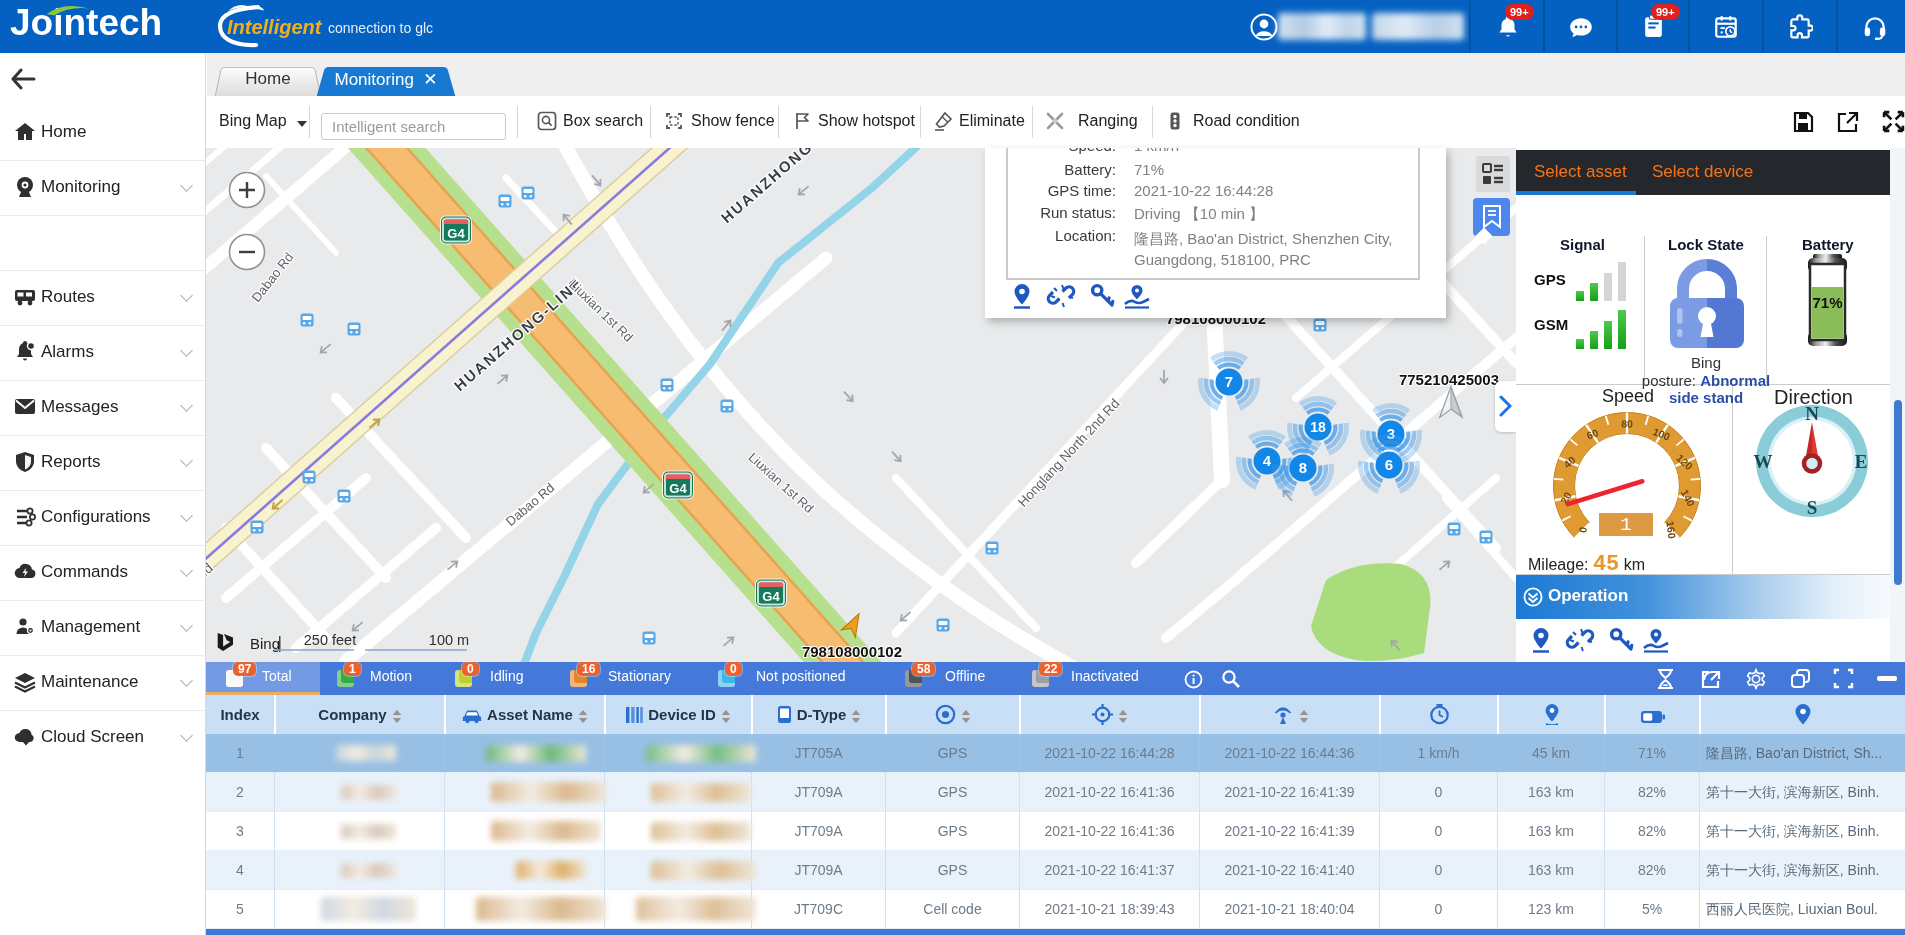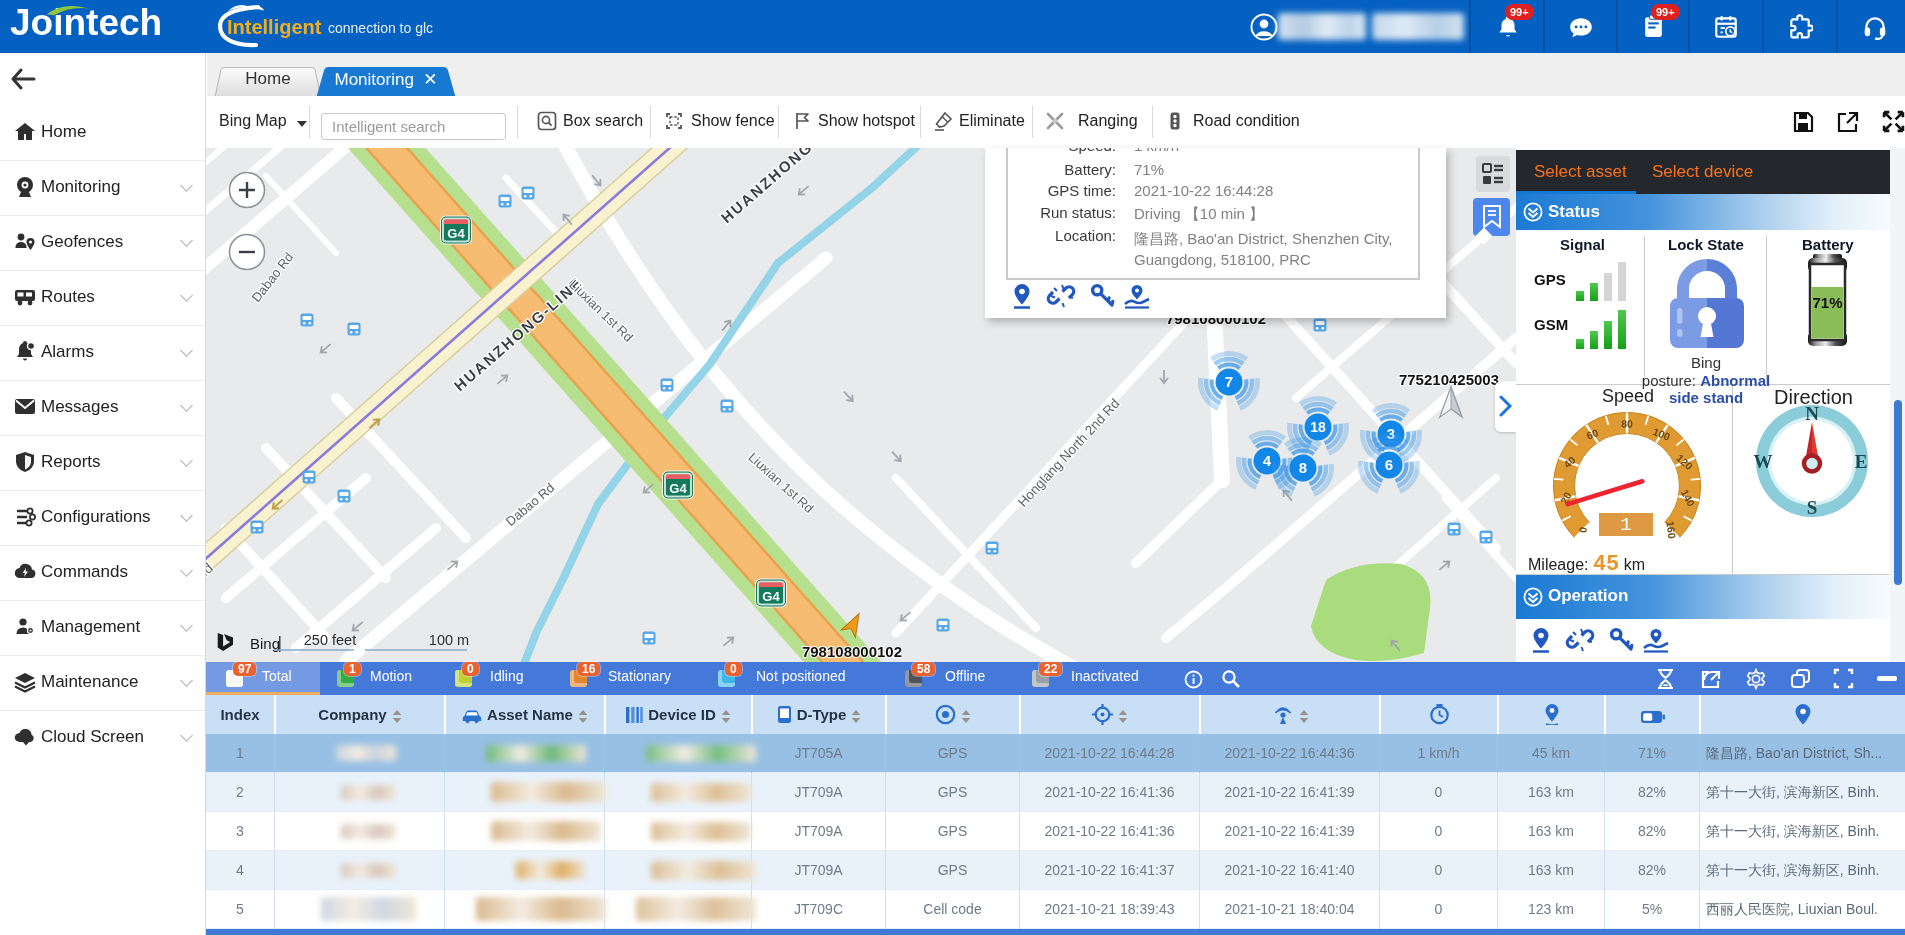--- a/index.html
+++ b/index.html
@@ -2,21 +2,21 @@
 <html><head>
 <meta charset="utf-8">
 <style>
 * { margin:0; padding:0; box-sizing:border-box; }
 html,body { width:1905px; height:935px; overflow:hidden; font-family:"Liberation Sans", sans-serif; background:#fff; }
 .abs { position:absolute; }
 
 #header { position:absolute; left:0; top:0; width:1905px; height:53px; background:#0561c1; }
 #logo { position:absolute; left:10px; top:2px; color:#fff; font-size:37px; font-weight:bold; letter-spacing:0px; }
 #intblk { position:absolute; left:218px; top:3px; width:240px; height:48px; }
-#intword { position:absolute; left:9px; top:13px; color:#f2ae1c; font-size:20px; font-weight:bold; }
+#intword { position:absolute; left:9px; top:13px; color:#f2ae1c; font-size:20px; font-weight:bold; font-style:italic; }
 #connword { position:absolute; left:110px; top:17px; color:#e8eef5; font-size:14px; white-space:nowrap; }
 
 .hsep { position:absolute; top:0; width:2px; height:53px; background:#0452a6; }
 .badge99 { position:absolute; background:#e01f1f; color:#fff; font-size:11px; font-weight:bold; border-radius:9px; padding:2px 5px; }
 
 #sidebar { position:absolute; left:0; top:53px; width:206px; height:882px; background:#fff; border-right:1px solid #d9d9d9; }
 .mitem { position:absolute; left:0; width:205px; height:55px; }
 .mlabel { position:absolute; left:41px; top:17px; font-size:17px; color:#222; }
 .mchev { position:absolute; right:14px; top:21px; width:9px; height:9px; border-right:1.6px solid #aaa; border-bottom:1.6px solid #aaa; transform:rotate(45deg); }
 .micon { position:absolute; left:13px; top:15px; width:24px; height:24px; }
@@ -158,30 +158,20 @@
     <div class="mlabel">Home</div>
   </div>
   <div class="mitem" style="top:107px;">
     <svg class="micon" viewBox="0 0 24 24">
         <circle cx="12" cy="10" r="8" fill="#2f2f2f"></circle>
         <circle cx="12" cy="10" r="3.4" fill="#fff"></circle>
         <circle cx="12" cy="10" r="1.6" fill="#2f2f2f"></circle>
         <path d="M8 17 l-2 5 h12 l-2 -5 z" fill="#2f2f2f"></path>
       </svg>
     <div class="mlabel">Monitoring</div>
-      <div class="mchev"></div>
-  </div>
-  <div class="mitem" style="top:162px;">
-    <svg class="micon" viewBox="0 0 24 24">
-        <circle cx="8" cy="7" r="3.4" fill="#2f2f2f"></circle>
-        <path d="M2.5 17 a5.5 5 0 0 1 11 0 v1 h-11 z" fill="#2f2f2f"></path>
-        <path d="M17.5 8 a4 4 0 0 1 4 4 c0 2.8 -4 8 -4 8 s-4 -5.2 -4 -8 a4 4 0 0 1 4 -4 z" fill="#2f2f2f"></path>
-        <circle cx="17.5" cy="12" r="1.6" fill="#fff"></circle>
-      </svg>
-    <div class="mlabel">Geofences</div>
       <div class="mchev"></div>
   </div>
   <div class="mitem" style="top:217px;">
     <svg class="micon" viewBox="0 0 24 24">
         <rect x="2" y="5" width="20" height="11" rx="2" fill="#2f2f2f"></rect>
         <rect x="4.5" y="7.5" width="6" height="4" fill="#fff"></rect>
         <rect x="13" y="7.5" width="6" height="4" fill="#fff"></rect>
         <circle cx="7" cy="18" r="2.4" fill="#2f2f2f"></circle>
         <circle cx="17" cy="18" r="2.4" fill="#2f2f2f"></circle>
       </svg>
@@ -735,27 +725,20 @@
       </g>
     </g>
   </svg>
 </div>
 <div id="rpanel">
   <div id="seltabs">
     <div class="abs" style="left:18px;top:12px;font-size:17px;">Select asset</div>
     <div class="abs" style="left:136px;top:12px;font-size:17px;">Select device</div>
   </div>
   <div id="selund"></div>
-  <div class="secbar" style="top:46px;">
-    <svg class="abs" style="left:7px;top:8px;" width="20" height="20" viewBox="0 0 20 20">
-        <circle cx="10" cy="10" r="8.6" fill="none" stroke="#fff" stroke-width="1.8"></circle>
-        <path d="M5.5 6.5 L10 10.5 L14.5 6.5 M5.5 11 L10 15 L14.5 11" fill="none" stroke="#fff" stroke-width="1.8"></path>
-      </svg>
-    <div class="abs" style="left:32px;top:8px;">Status</div>
-  </div>
   <div class="colhdr" style="left:44px;">Signal</div>
   <div class="colhdr" style="left:152px;">Lock State</div>
   <div class="colhdr" style="left:286px;">Battery</div>
   <div class="abs" style="left:128px;top:88px;width:1px;height:148px;background:#ccc;"></div>
   <div class="abs" style="left:250px;top:88px;width:1px;height:148px;background:#ccc;"></div>
   <div class="abs" style="left:0;top:236px;width:374px;height:1px;background:#ccc;"></div>
   <div class="abs" style="left:18px;top:123px;font-size:15px;font-weight:bold;color:#111;">GPS</div>
   <div class="abs" style="left:18px;top:168px;font-size:15px;font-weight:bold;color:#111;">GSM</div>
   <svg class="abs" style="left:60px;top:112px;" width="56" height="41" viewBox="0 0 56 41">
     <defs>

